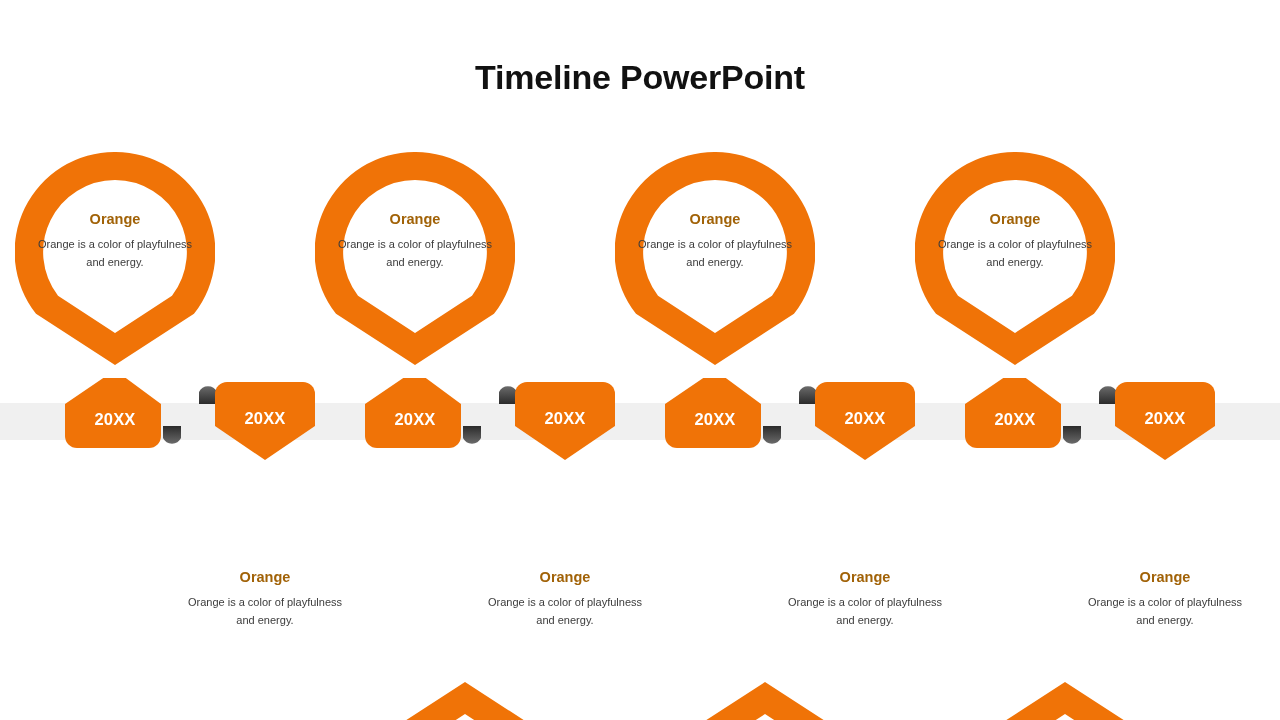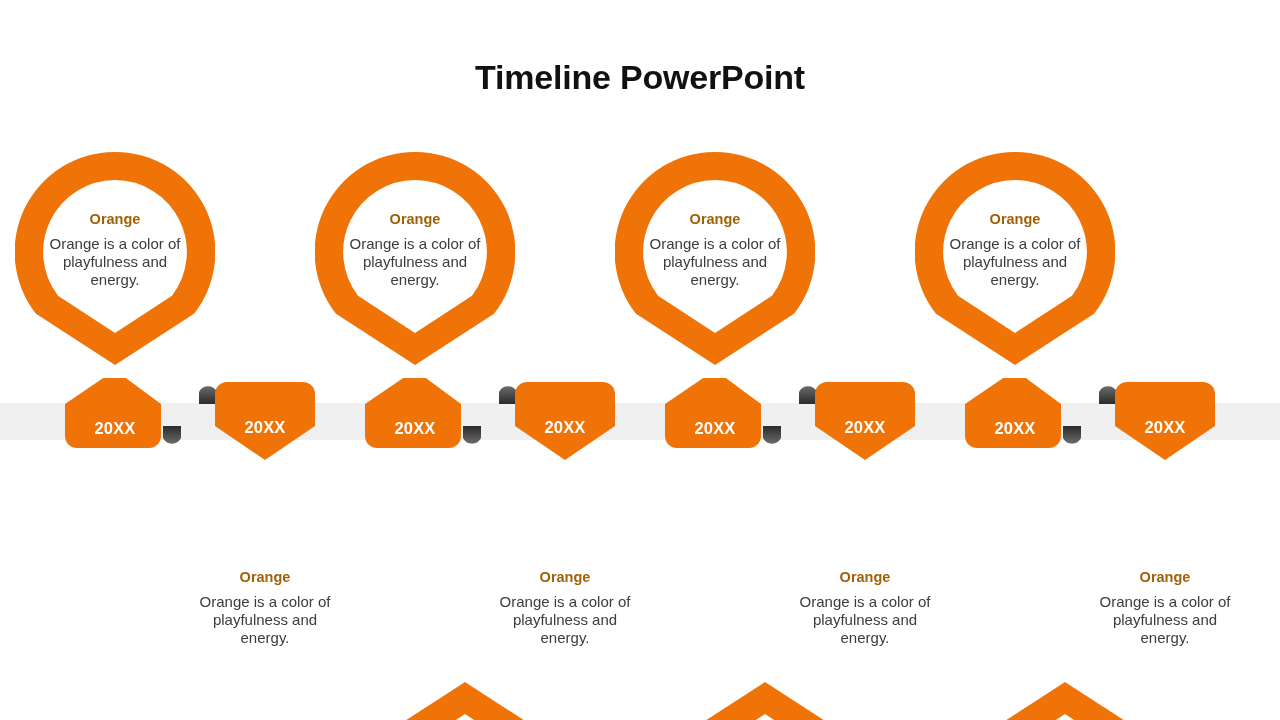--- a/index.html
+++ b/index.html
@@ -75,21 +75,21 @@
   .bubble-down .bubble-text { top: 88px; }
 
   .bubble-heading {
     font-size: 14.5px;
     font-weight: bold;
     color: #a16207;
     line-height: 19px;
     margin: 0 0 6px 0;
   }
   .bubble-body {
-    font-size: 15px;
+    font-size: 11px;
     font-weight: normal;
     color: #3c3c3c;
     line-height: 18px;
     margin: 0;
   }
 
   
   .year-badge {
     position: absolute;
     left: 0;
@@ -105,21 +105,20 @@
   .year-text {
     position: absolute;
     left: 0;
     width: 100px;
     text-align: center;
     font-size: 16.5px;
     font-weight: bold;
     color: #ffffff;
     letter-spacing: 0.2px;
     z-index: 6;
-    margin-top: 9px;
   }
   .badge-up .year-text   { top: 32px; }
   .badge-down .year-text { top: 27px; }
 
   
   .fold {
     position: absolute;
     width: 18px;
     height: 22px;
     z-index: 2;

